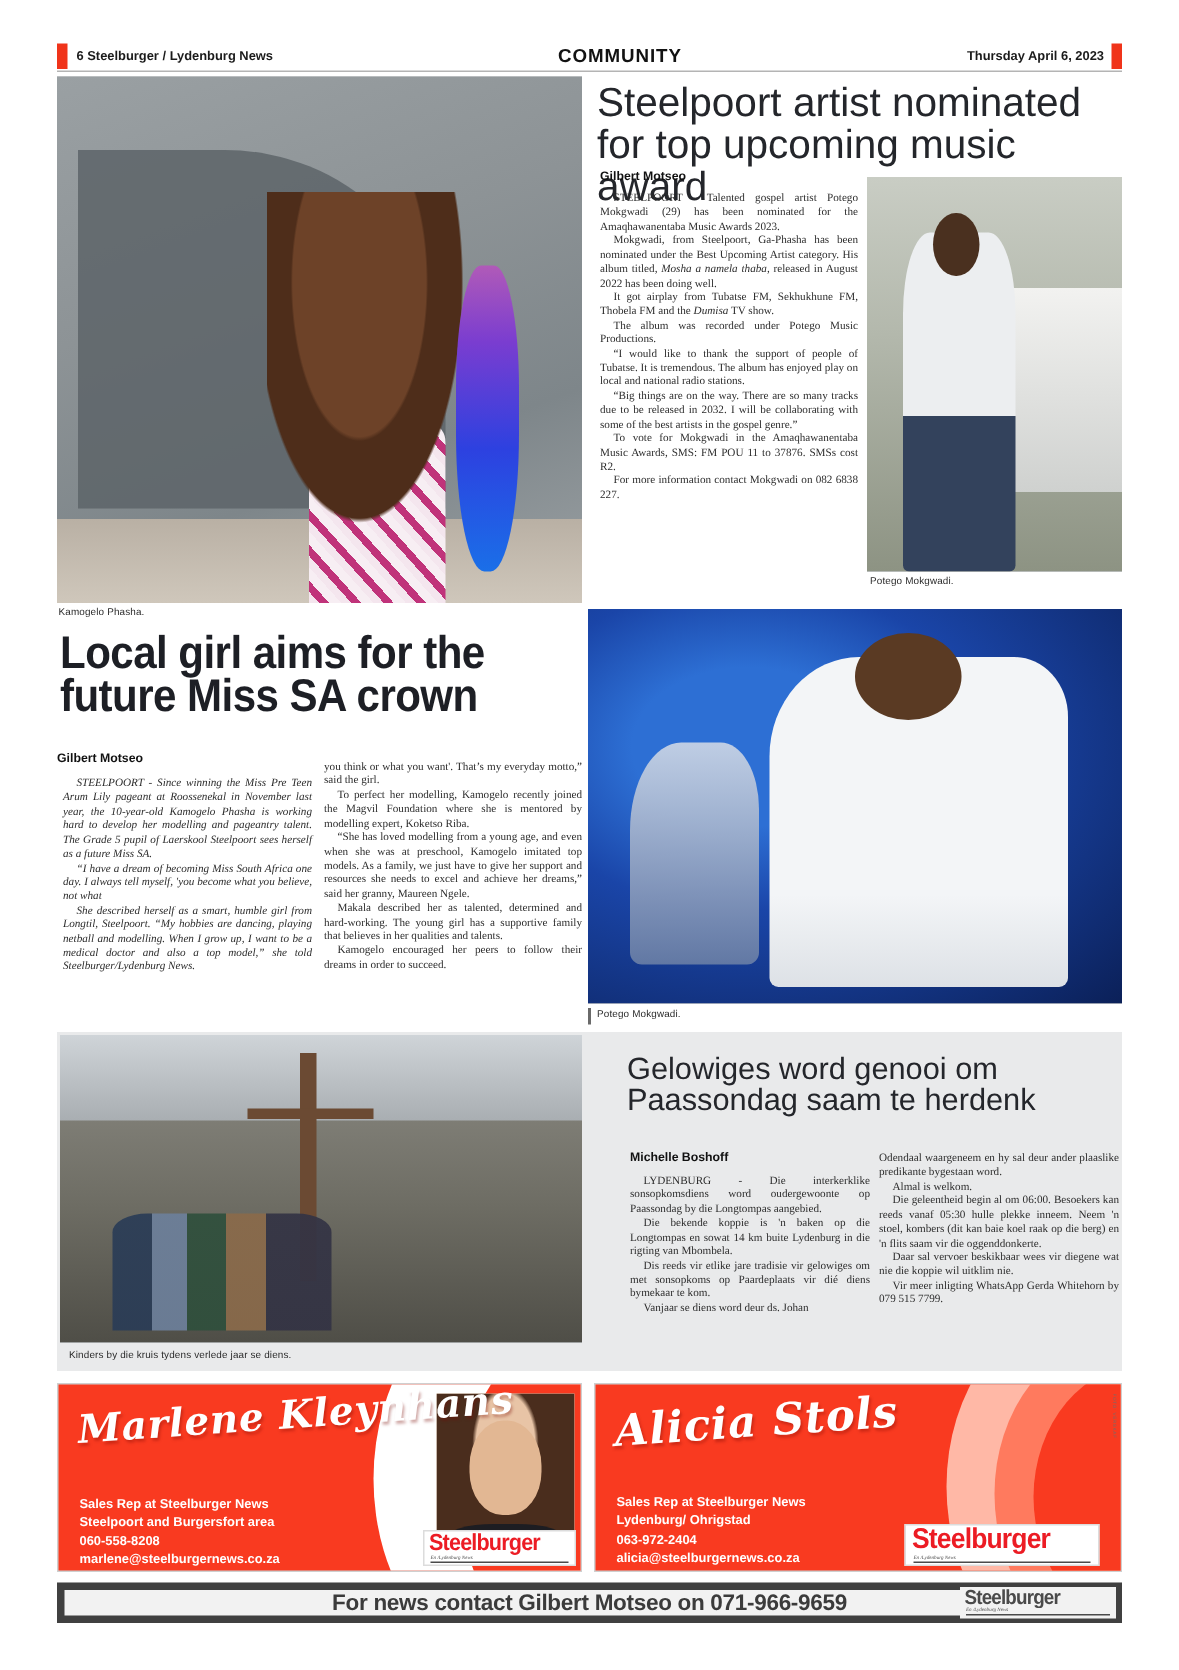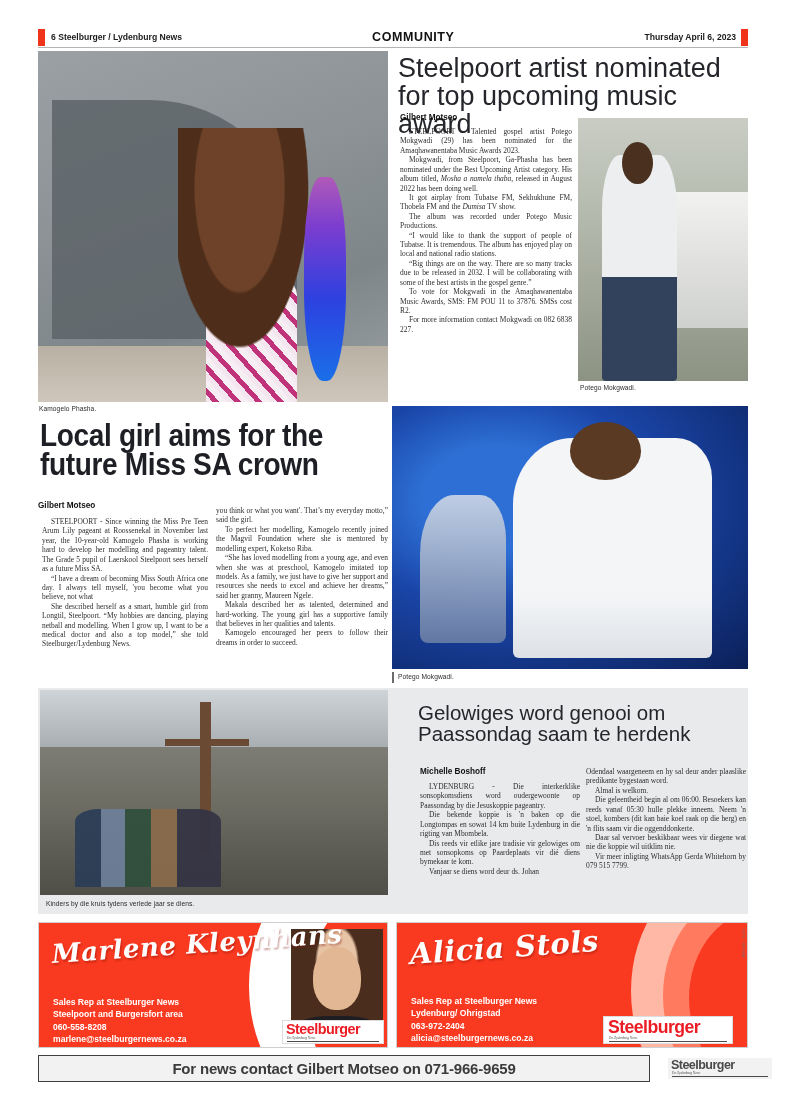--- a/index.html
+++ b/index.html
@@ -97,39 +97,38 @@
     transform: rotate(-4deg); transform-origin: left bottom;
   }
   .ad-lines {
     position: absolute; color: #ffffff; font-weight: bold;
     font-size: 8.6px; line-height: 1.45;
     font-family: "Liberation Sans", sans-serif;
   }
   .logo-box {
     position: absolute; background: #ffffff; border: 1px solid #dcdcdc;
     overflow: hidden;
-    margin-left: 28px;
   }
   .logo-word {
     font-family: "Liberation Sans Narrow","Liberation Sans", sans-serif;
     font-weight: bold; color: #ec1c24; letter-spacing: -.6px;
     transform: scaleX(.93); transform-origin: left center;
     white-space: nowrap;
   }
   .logo-sub {
     font-size: 3.4px; color: #4a4a4a; font-family: "Liberation Serif", serif;
     font-style: italic; white-space: nowrap;
   }
   .logo-bar { background: #4a4a4a; }
 
   
   .contact-strip {
-    position: absolute; left: 38px; top: 1055px; width: 612px; height: 27px;
-    background: #f2f2f2; border: 1px solid #404040;
-    display: flex; align-items: center; justify-content: center;
+    position: absolute; left: 38px; top: 1055px; width: 710px; height: 27px;
+    background: #f2f2f2; border: 5px solid #404040;
+    display: flex; justify-content: center;
   }
   .contact-text {
     font-size: 15px; font-weight: bold; color: #3b3b3b;
     font-family: "Liberation Sans", sans-serif; letter-spacing: -.2px;
   }
   .vert-credit {
     position: absolute; font-size: 3.1px; color: #6e6e6e;
     writing-mode: vertical-rl; letter-spacing: .4px;
     font-family: "Liberation Sans", sans-serif;
   }
@@ -210,21 +209,21 @@
     <div class="ph-dress"></div>
     <div class="ph-girl"></div>
     <div class="ph-hair"></div>
   </div>
   <div class="caption" style="left:39px; top:405px; width:200px;">Kamogelo Phasha.</div>
 
   <div class="hl-heavy" style="left:40px; top:421px; width:390px; font-size:30.5px;">Local girl aims for the future Miss SA crown</div>
 
   <div class="byline" style="left:38px; top:501px; width:175px;">Gilbert Motseo</div>
 
-  <div class="col" style="left:42px; top:517px; width:166px;">
+  <div class="col" style="left:42px; top:517px; width:166px;font-style:italic;">
     <p>STEELPOORT - Since winning the Miss Pre Teen Arum Lily pageant at Roossenekal in November last year, the 10-year-old Kamogelo Phasha is working hard to develop her modelling and pageantry talent. The Grade 5 pupil of Laerskool Steelpoort sees herself as a future Miss SA.</p>
     <p>“I have a dream of becoming Miss South Africa one day. I always tell myself, 'you become what you believe, not what</p>
     <p>She described herself as a smart, humble girl from Longtil, Steelpoort. “My hobbies are dancing, playing netball and modelling. When I grow up, I want to be a medical doctor and also a top model,” she told Steelburger/Lydenburg News.</p>
   </div>
 
   <div class="col" style="left:216px; top:506px; width:172px;">
     <p class="noind">you think or what you want'. That’s my everyday motto,” said the girl.</p>
     <p>To perfect her modelling, Kamogelo recently joined the Magvil Foundation where she is mentored by modelling expert, Koketso Riba.</p>
     <p>“She has loved modelling from a young age, and even when she was at preschool, Kamogelo imitated top models. As a family, we just have to give her support and resources she needs to excel and achieve her dreams,” said her granny, Maureen Ngele.</p>
     <p>Makala described her as talented, determined and hard-working. The young girl has a supportive family that believes in her qualities and talents.</p>
@@ -276,21 +275,21 @@
     <div class="ph4-cross-h"></div>
     <div class="ph4-kids"></div>
   </div>
   <div class="caption" style="left:46px; top:900px; width:300px;">Kinders by die kruis tydens verlede jaar se diens.</div>
 
   <div class="hl-serifless" style="left:418px; top:702px; width:330px; font-size:20.5px;">Gelowiges word genooi om Paassondag saam te herdenk</div>
 
   <div class="byline" style="left:420px; top:767px; width:170px;">Michelle Boshoff</div>
 
   <div class="col" style="left:420px; top:782px; width:160px;">
-    <p>LYDENBURG - Die interkerklike sonsopkomsdiens word oudergewoonte op Paassondag by die Jesuskoppie pageantry.</p>
+    <p>LYDENBURG - Die interkerklike sonsopkomsdiens word oudergewoonte op Paassondag by die Longtompas aangebied.</p>
     <p>Die bekende koppie is 'n baken op die Longtompas en sowat 14 km buite Lydenburg in die rigting van Mbombela.</p>
     <p>Dis reeds vir etlike jare tradisie vir gelowiges om met sonsopkoms op Paardeplaats vir dié diens bymekaar te kom.</p>
     <p>Vanjaar se diens word deur ds. Johan</p>
   </div>
 
   <div class="col" style="left:586px; top:767px; width:160px;">
     <p class="noind">Odendaal waargeneem en hy sal deur ander plaaslike predikante bygestaan word.</p>
     <p>Almal is welkom.</p>
     <p>Die geleentheid begin al om 06:00. Besoekers kan reeds vanaf 05:30 hulle plekke inneem. Neem 'n stoel, kombers (dit kan baie koel raak op die berg) en 'n flits saam vir die oggenddonkerte.</p>
     <p>Daar sal vervoer beskikbaar wees vir diegene wat nie die koppie wil uitklim nie.</p>

